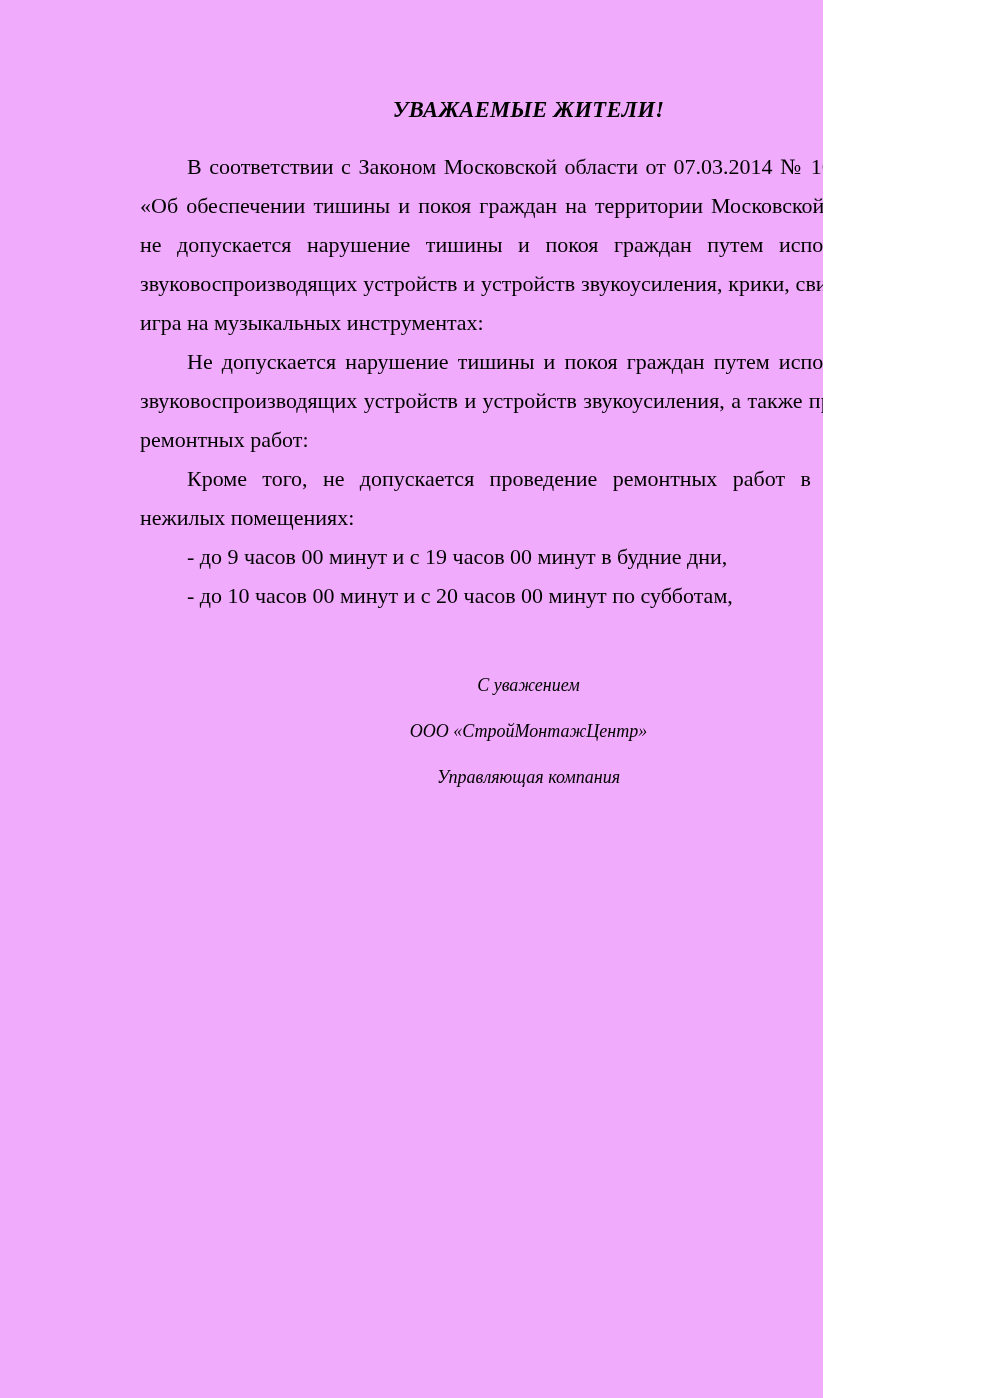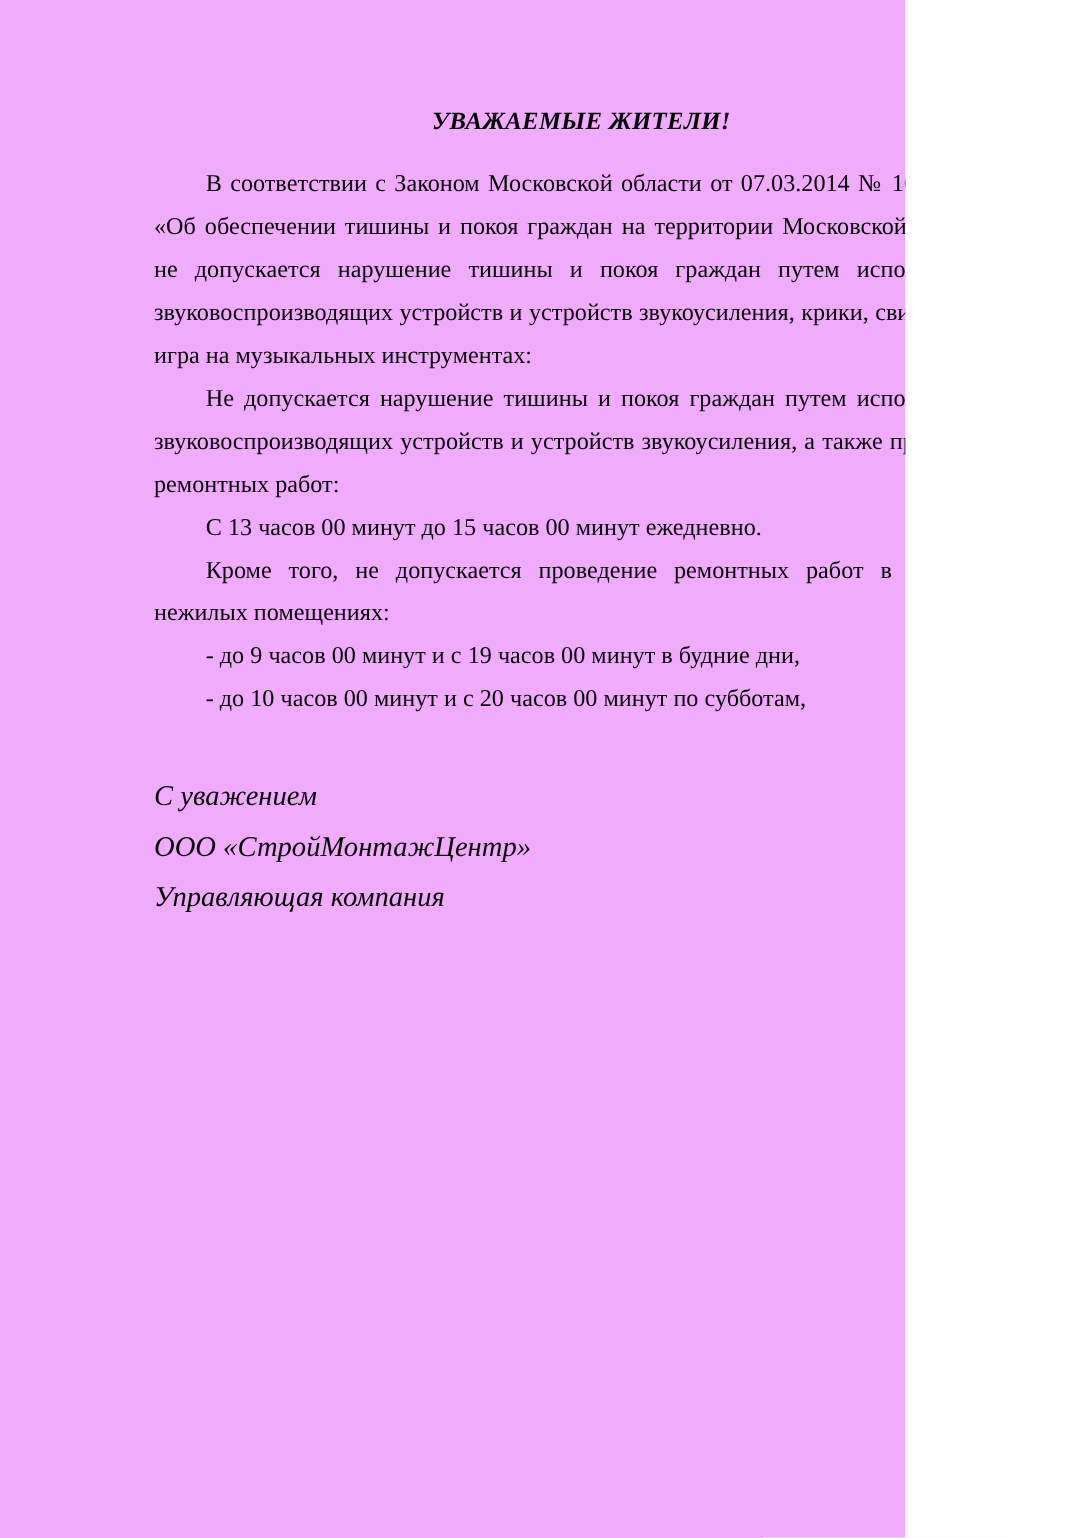--- a/index.html
+++ b/index.html
@@ -36,44 +36,43 @@
     font-size: 22px;
     line-height: 39px;
     text-align: justify;
     text-indent: 47px;
   }
   p.space-before {
     margin-top: 15px;
   }
   .signature {
     margin-top: 47px;
-    text-align: left;
+    text-align: center;
     font-style: italic;
-    font-size: 26px;
+    font-size: 18px;
     line-height: 46px;
   }
   .signature .sig-line {
     display: block;
   }
 </style>
 </head>
 <body>
 
 <div class="page">
   <div class="content">
 
     <h1 class="doc-title">УВАЖАЕМЫЕ ЖИТЕЛИ!</h1>
 
     <p class="body-par">В соответствии с Законом Московской области от 07.03.2014 № 16/2014-ОЗ «Об обеспечении тишины и покоя граждан на территории Московской области» не допускается нарушение тишины и покоя граждан путем использования звуковоспроизводящих устройств и устройств звукоусиления, крики, свист, пение, игра на музыкальных инструментах:</p>
 
 
 
     <p class="body-par">Не допускается нарушение тишины и покоя граждан путем использования звуковоспроизводящих устройств и устройств звукоусиления, а также проведения ремонтных работ:</p>
 
-    <p class="body-par">С 13 часов 00 минут до 15 часов 00 минут ежедневно.</p>
 
     <p class="body-par">Кроме того, не допускается проведение ремонтных работ в жилых и нежилых помещениях:</p>
 
     <p class="body-par">- до 9 часов 00 минут и с 19 часов 00 минут в будние дни,</p>
 
     <p class="body-par">- до 10 часов 00 минут и с 20 часов 00 минут по субботам,</p>
 
 
     <div class="signature">
       <span class="sig-line">С уважением</span>

